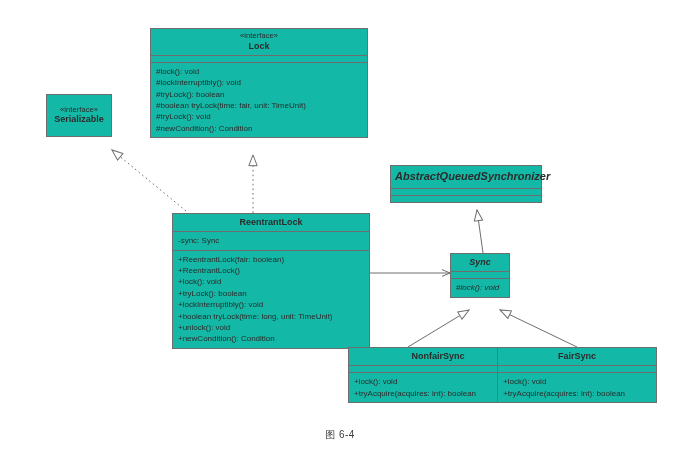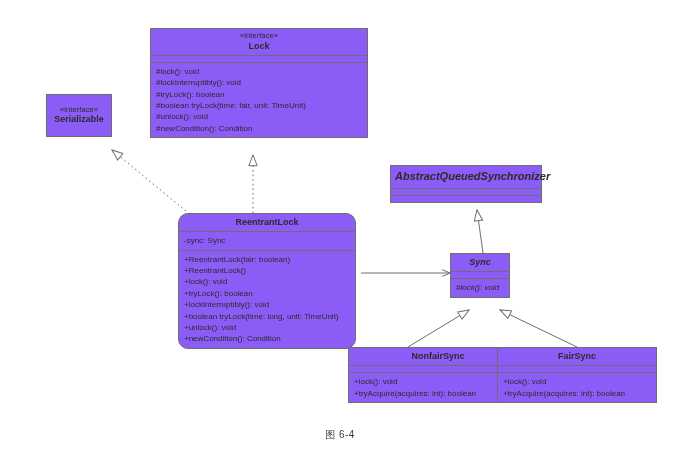--- a/index.html
+++ b/index.html
@@ -29,21 +29,21 @@
     top: 0;
     width: 680px;
     height: 463px;
     pointer-events: none;
   }
 
   .uml-class {
     position: absolute;
     box-sizing: border-box;
     border: 1px solid #6e6e6e;
-    background: #8b5cf6;
+    background: #14b8a6;
     display: flex;
     flex-direction: column;
   }
 
   .uml-header {
     box-sizing: border-box;
     text-align: center;
     padding: 3px 4px 4px 4px;
     line-height: 1.15;
   }
@@ -75,21 +75,21 @@
     line-height: 1.42;
     white-space: nowrap;
   }
   .uml-member.italic {
     font-style: italic;
   }
 
   
   #class-lock        { left: 150px; top: 28px;  width: 218px; }
   #class-serializable{ left: 46px;  top: 94px;  width: 66px;  height: 43px; }
-  #class-reentrantlock { left: 178px; top: 213px; width: 178px; border-radius: 10px; }
+  #class-reentrantlock { left: 172px; top: 213px; width: 198px; }
   #class-aqs         { left: 390px; top: 165px; width: 152px; }
   #class-sync        { left: 450px; top: 253px; width: 60px; }
   #class-nonfairsync { left: 348px; top: 347px; width: 180px; }
   #class-fairsync    { left: 497px; top: 347px; width: 160px; }
 
   #class-serializable .uml-header {
     height: 100%;
     display: flex;
     flex-direction: column;
     justify-content: center;
@@ -154,21 +154,21 @@
     <div class="uml-header">
       <span class="uml-stereotype">«interface»</span>
       <span class="uml-name">Lock</span>
     </div>
     <div class="uml-compartment empty"></div>
     <div class="uml-compartment">
       <div class="uml-member">#lock(): void</div>
       <div class="uml-member">#lockInterruptibly(): void</div>
       <div class="uml-member">#tryLock(): boolean</div>
       <div class="uml-member">#boolean tryLock(time: fair, unit: TimeUnit)</div>
-      <div class="uml-member">#unlock(): void</div>
+      <div class="uml-member">#tryLock(): void</div>
       <div class="uml-member">#newCondition(): Condition</div>
     </div>
   </div>
 
   <div class="uml-class" id="class-serializable">
     <div class="uml-header">
       <span class="uml-stereotype">«interface»</span>
       <span class="uml-name">Serializable</span>
     </div>
   </div>

